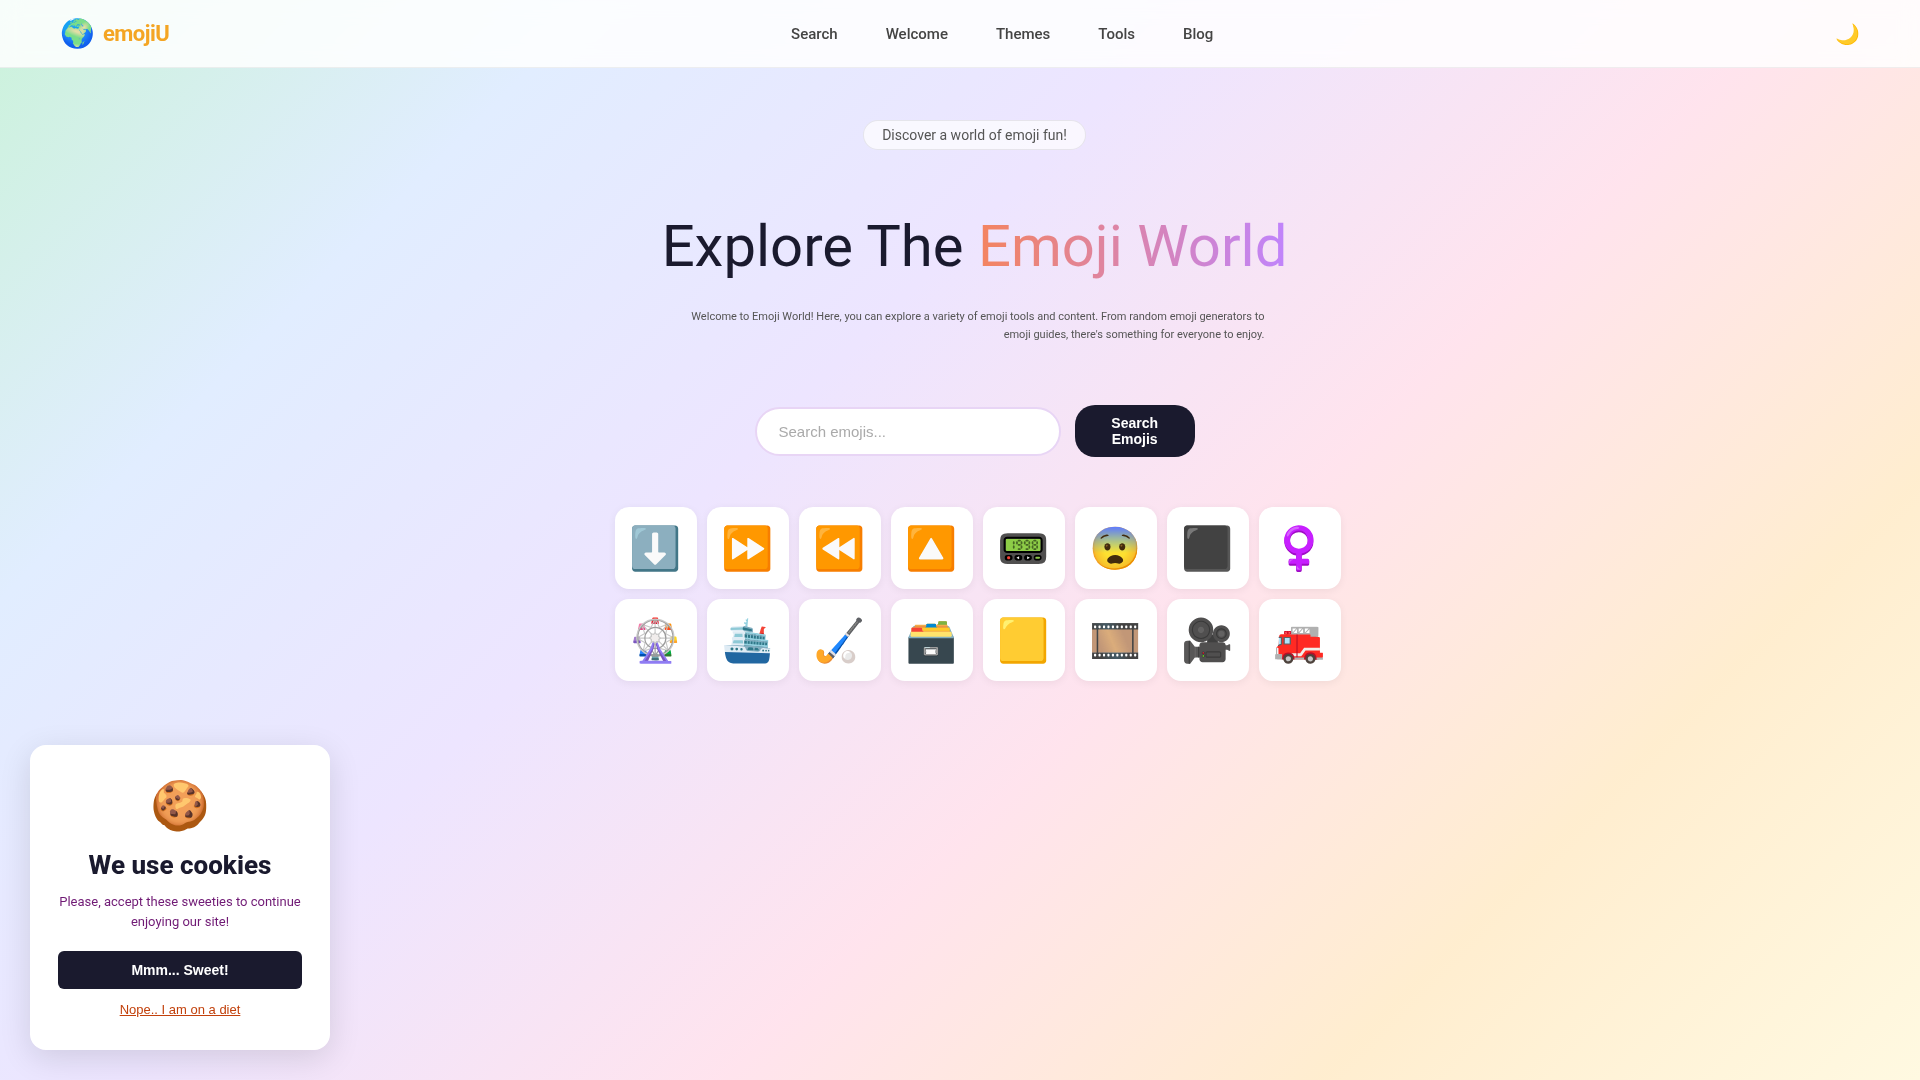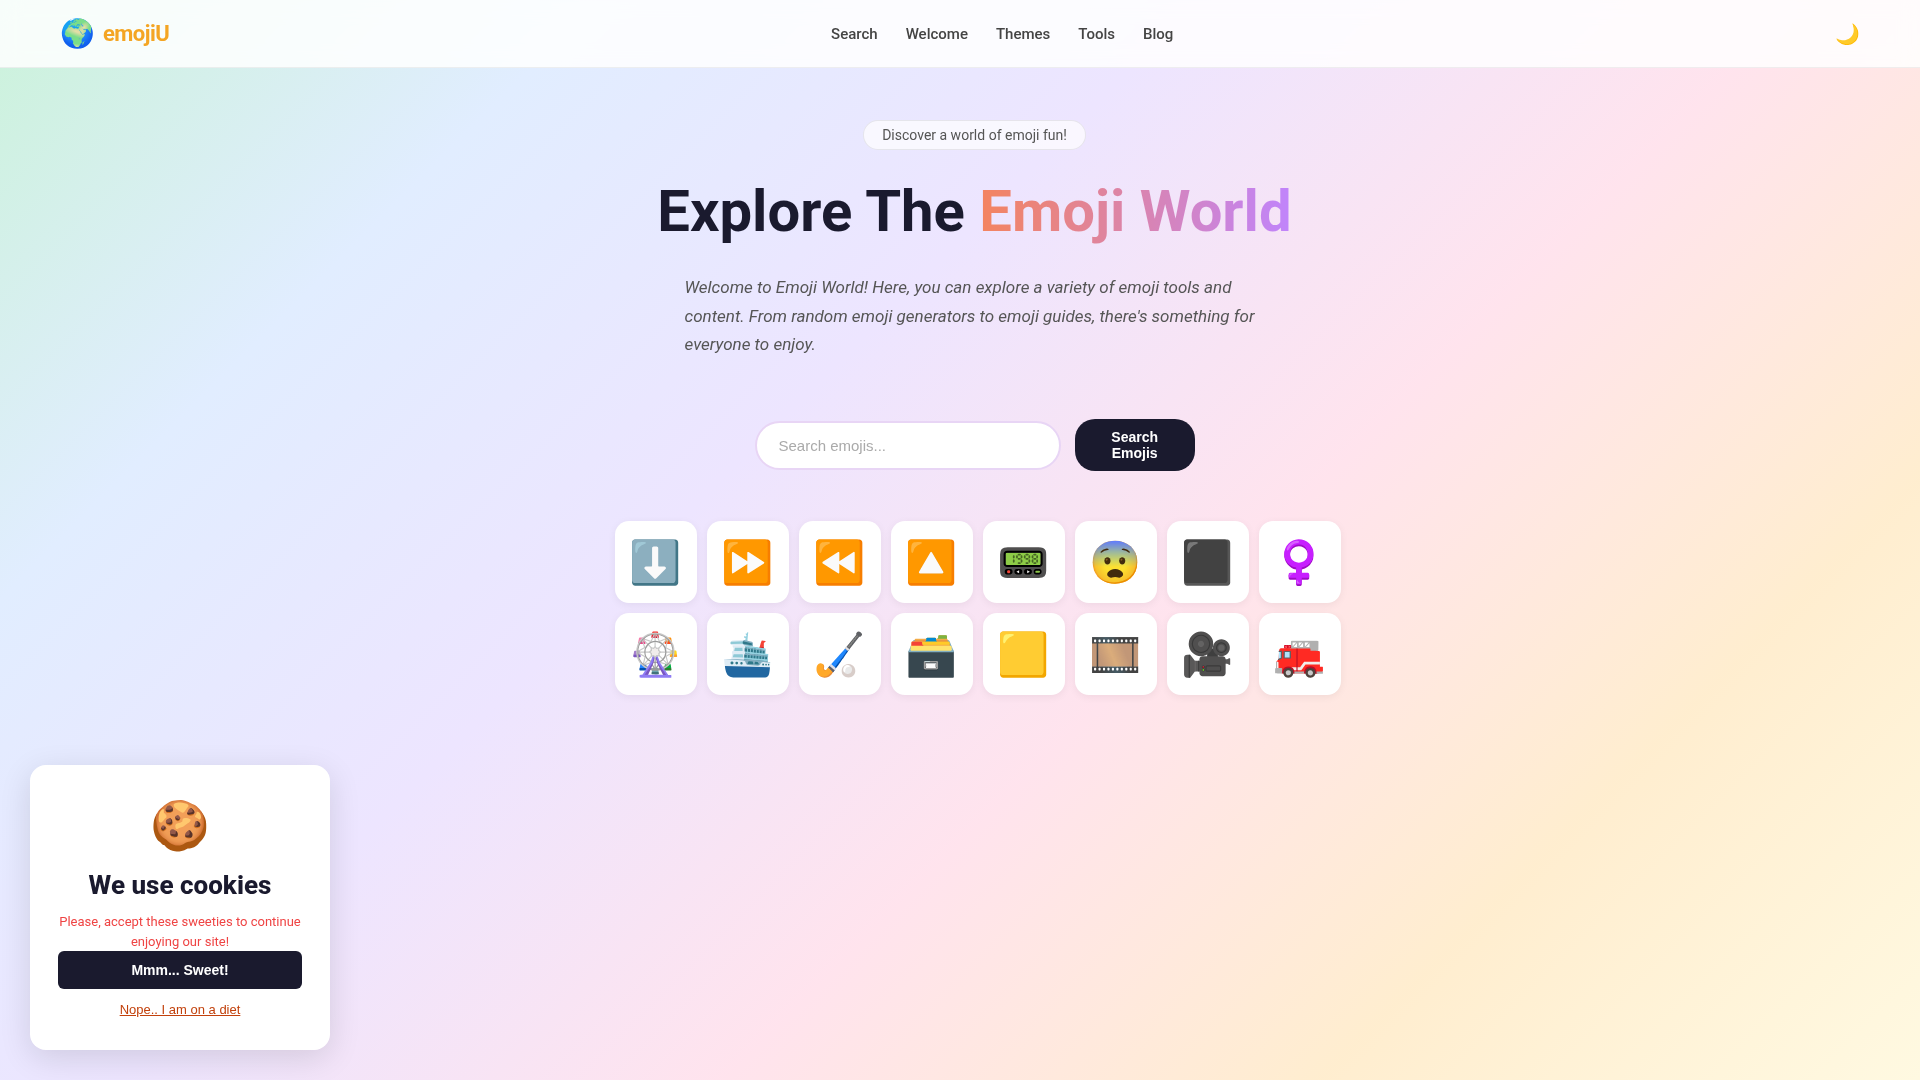--- a/index.html
+++ b/index.html
@@ -10,21 +10,21 @@
       position: fixed; top: 0; left: 0; right: 0; z-index: 100;
       display: flex; align-items: center; justify-content: space-between;
       padding: 0 60px; height: 68px;
       background: rgba(255,255,255,0.85); backdrop-filter: blur(10px);
       border-bottom: 1px solid rgba(0,0,0,0.06);
     }
     .nav-logo { display: flex; align-items: center; gap: 8px; text-decoration: none; }
     .nav-logo-emoji { font-size: 28px; }
     .nav-logo-text { font-size: 22px; font-weight: 700; color: #1a1a2e; letter-spacing: -0.5px; }
     .nav-logo-text span { color: #f4a523; text-align: center; }
-    .nav-links { display: flex; align-items: center; gap: 28px; }
+    .nav-links { display: flex; align-items: center; gap: 48px; }
     .nav-link { text-decoration: none; color: #444; font-size: 15px; font-weight: 500; cursor: pointer; }
     .nav-icon-btn { background: none; border: none; cursor: pointer; font-size: 20px; color: #555; }
 
     
     .hero {
       min-height: 100vh; padding-top: 68px;
       background: linear-gradient(135deg,
         rgba(150,230,180,0.5) 0%,
         rgba(180,210,255,0.4) 20%,
         rgba(210,190,255,0.4) 40%,
@@ -34,30 +34,30 @@
       );
       display: flex; flex-direction: column; align-items: center;
       padding-top: 120px; padding-bottom: 80px; padding-left: 29px;
     }
     .hero-badge {
       background: rgba(255,255,255,0.7); border: 1px solid rgba(0,0,0,0.08);
       border-radius: 20px; padding: 6px 18px;
       font-size: 14px; color: #555; margin-bottom: 28px;
     }
     .hero-title {
-      font-size: 58px; font-weight: 700; color: #1a1a2e;
-      text-align: center; line-height: 1.15; margin-bottom: 28px;
+      font-size: 58px; font-weight: 400; color: #1a1a2e;
+      text-align: center; line-height: 1.15; margin-bottom: 28px; margin-top: 35px;
     }
     .hero-title .gradient-text {
       background: linear-gradient(90deg, #f4845f, #c084fc);
       -webkit-background-clip: text; -webkit-text-fill-color: transparent;
     }
     .hero-desc {
-      font-size: 17px; color: #555; text-align: left;
-      max-width: 580px; line-height: 1.7; margin-bottom: 60px; font-style: italic;
+      font-size: 11px; color: #555; text-align: right;
+      max-width: 580px; line-height: 1.7; margin-bottom: 60px;
     }
 
     
     .search-container { display: flex; flex-direction: row; align-items: center; gap: 14px; width: 100%; max-width: 440px; }
     .search-input-wrap {
       width: 100%;
       border: 2px solid #e8d5f5;
       border-radius: 50px;
       background: #fff;
       padding: 14px 22px;
@@ -89,21 +89,21 @@
     
     .cookie-banner {
       position: fixed; bottom: 30px; left: 30px; z-index: 200;
       background: #fff; border-radius: 16px;
       box-shadow: 0 8px 32px rgba(0,0,0,0.12);
       padding: 32px 28px; width: 300px;
       text-align: center;
     }
     .cookie-emoji { font-size: 48px; margin-bottom: 16px; }
     .cookie-title { font-size: 26px; font-weight: 800; color: #1a1a2e; margin-bottom: 12px; }
-    .cookie-desc { font-size: 13px; color: #ef4444; line-height: 1.5; }
+    .cookie-desc { font-size: 13px; color: #701a75; line-height: 1.5; margin-bottom: 20px; }
     .cookie-accept {
       background: #1a1a2e; color: #fff;
       border: none; border-radius: 6px;
       padding: 11px 24px; font-size: 14px; font-weight: 700;
       cursor: pointer; width: 100%; margin-bottom: 10px;
     }
     .cookie-decline {
       background: none; border: none;
       font-size: 13px; color: #c2410c; cursor: pointer;
       text-decoration: underline;

